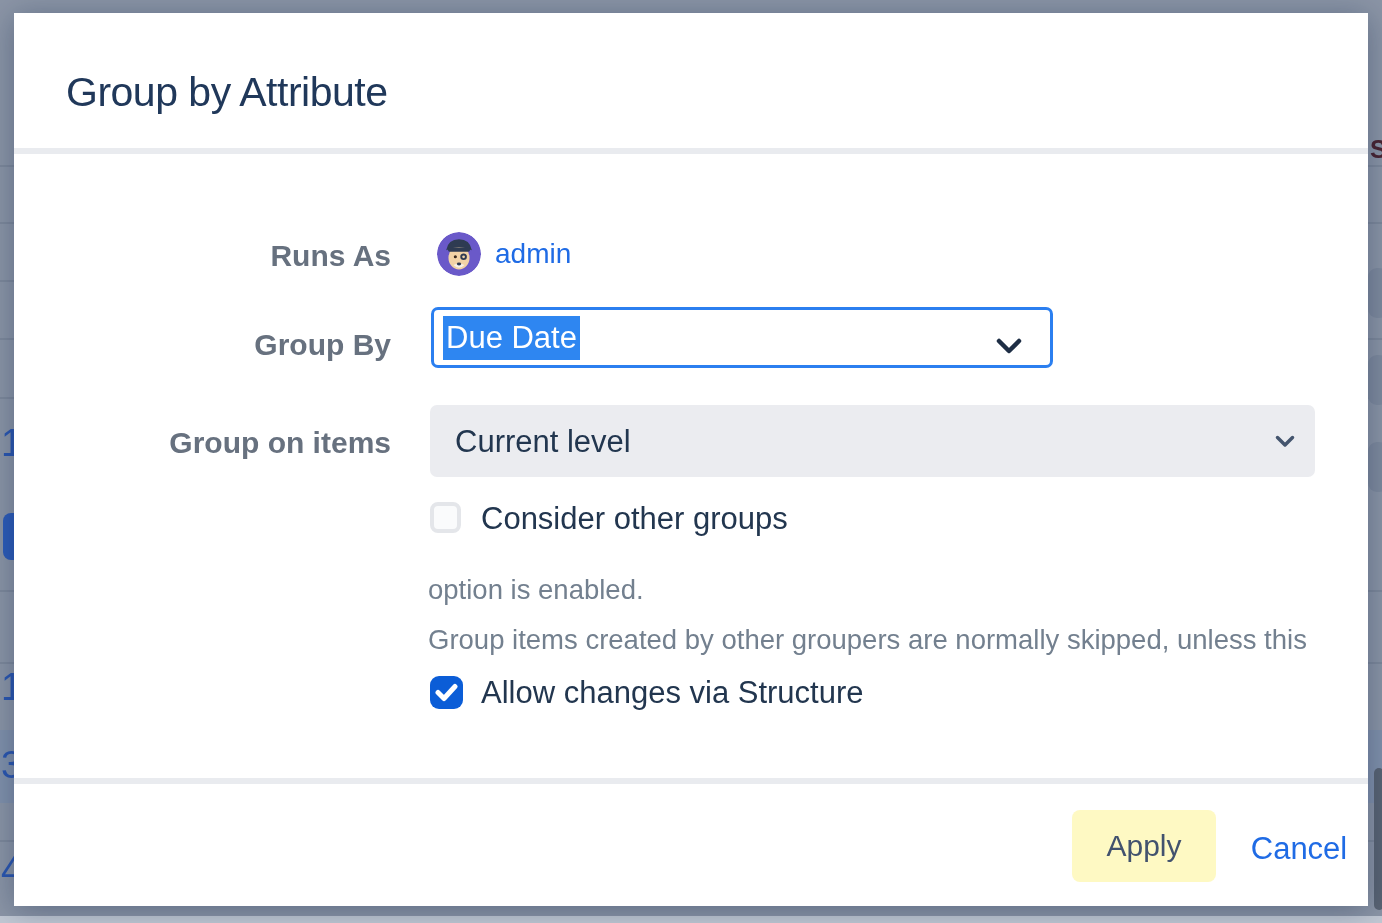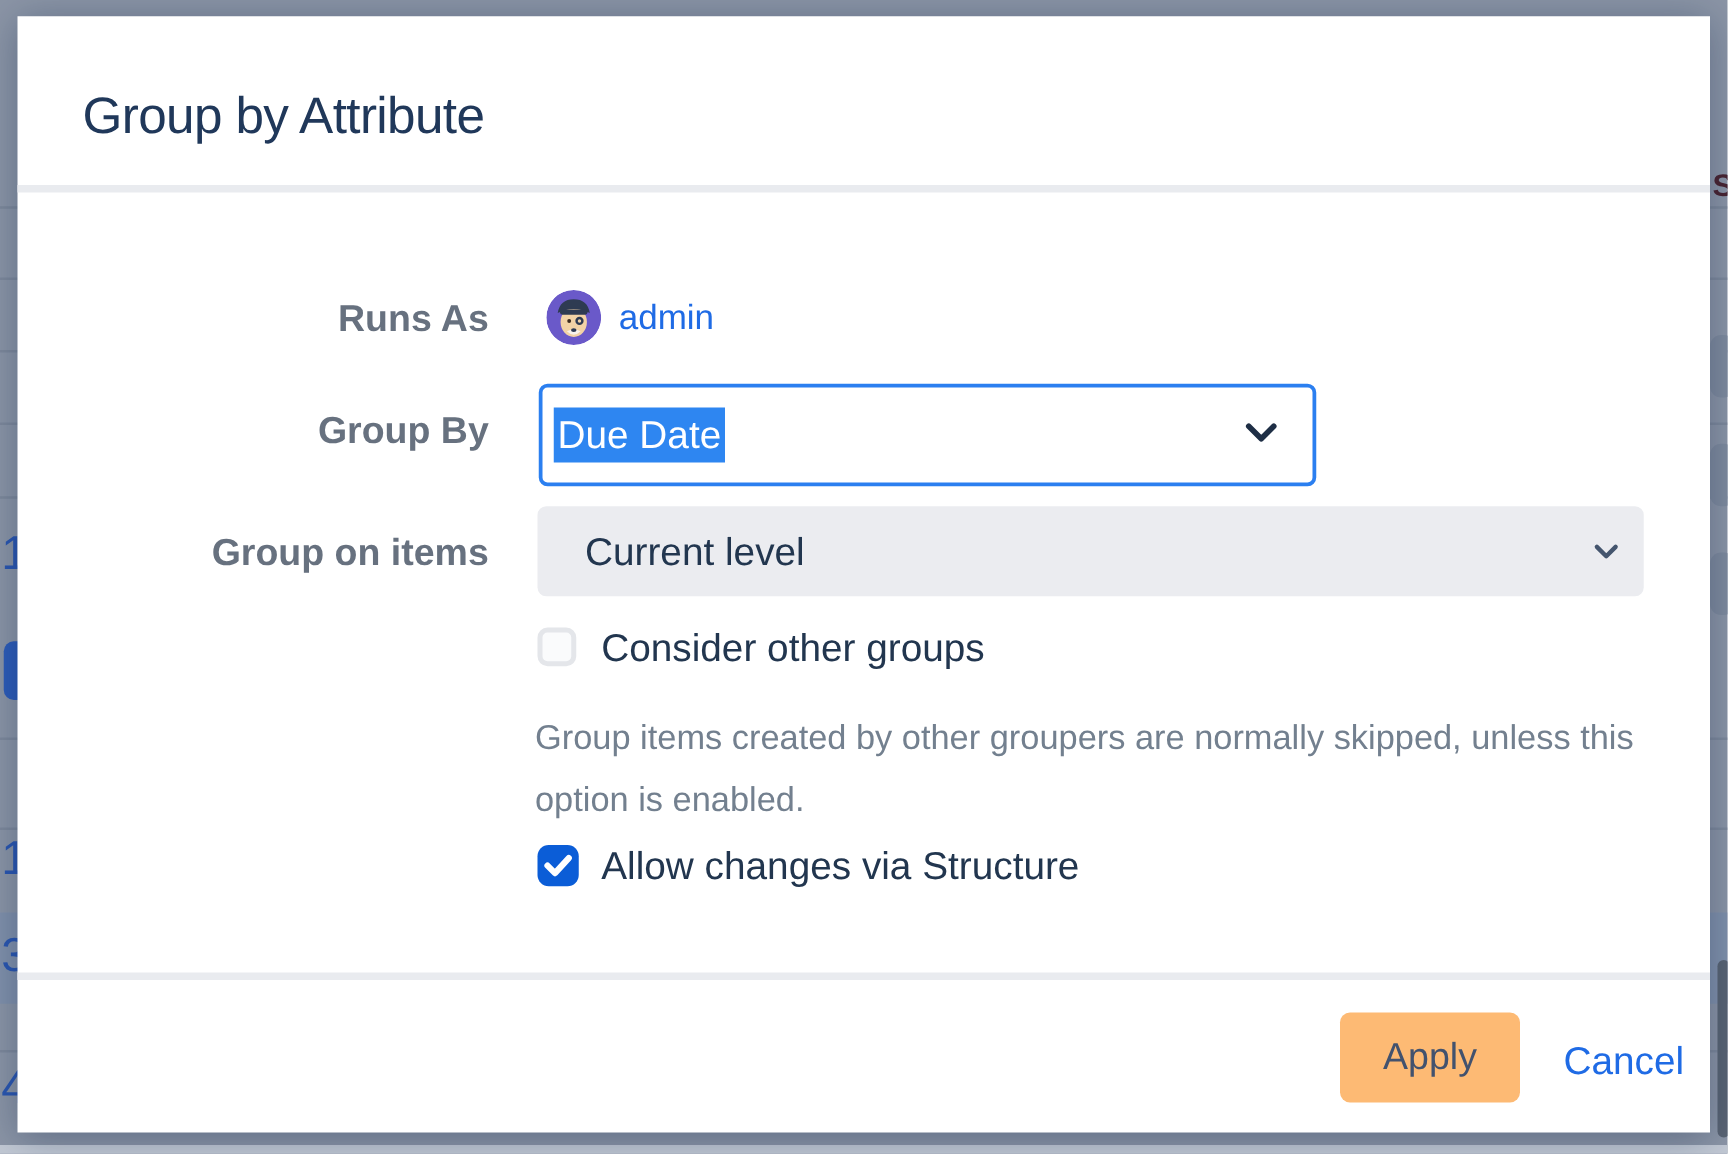--- a/index.html
+++ b/index.html
@@ -57,38 +57,38 @@
     border-radius: 50%; overflow: hidden;
   }
   .runs-as-value {
     position: absolute; left: 481px; top: 227px;
     font-size: 28px; color: var(--link_blue, #1f6be5); text-decoration: none;
     cursor: pointer; line-height: 1;
   }
 
   
   .select-focused {
-    position: absolute; left: 417px; top: 294px; width: 622px; height: 82px;
+    position: absolute; left: 417px; top: 294px; width: 622px; height: 61px;
     background: #ffffff;
     border: 3px solid var(--focus_border, #2b7ff0); border-radius: 7px;
     display: flex; align-items: center; cursor: pointer;
   }
   .select-focused .value {
     margin-left: 9px; font-size: 31px; color: #ffffff; line-height: 1;
     background: var(--accent_blue, #2e86f1); padding: 6px 3px 7px 3px;
   }
   .select-focused .chev { position: absolute; right: 28px; top: 28px; }
 
   
   .select-plain {
     position: absolute; left: 416px; top: 392px; width: 885px; height: 72px;
     background: #ebecf0; border-radius: 7px;
     display: flex; align-items: center; cursor: pointer;
   }
-  .select-plain .value { margin-left: 38px; font-size: 31px; color: var(--text_navy, #22364f); line-height: 1; }
+  .select-plain .value { margin-left: 25px; font-size: 31px; color: var(--text_navy, #22364f); line-height: 1; }
   .select-plain .chev { position: absolute; right: 20px; top: 30px; }
 
   
   .checkbox-unchecked {
     position: absolute; left: 416px; top: 489px; width: 31px; height: 31px;
     background: #fafbfc; border: 4px solid #e4e6ea; border-radius: 8px;
     cursor: pointer;
   }
   .checkbox-checked {
     position: absolute; left: 416px; top: 663px; width: 33px; height: 33px;
@@ -100,21 +100,21 @@
     font-size: 31px; color: var(--text_navy, #22364f); line-height: 1; cursor: pointer;
   }
   .help-text {
     position: absolute; left: 414px; top: 552px; width: 920px;
     font-size: 27.5px; color: var(--help_gray, #73808f); line-height: 50px;
   }
 
   
   .apply-button {
     position: absolute; left: 1058px; top: 797px; width: 144px; height: 72px;
-    background: #fdba74; border: none; border-radius: 8px;
+    background: #fef9c3; border: none; border-radius: 8px;
     font-family: "Liberation Sans", sans-serif;
     font-size: 30px; color: #42526e; cursor: pointer;
     display: flex; align-items: center; justify-content: center;
   }
   .cancel-link {
     position: absolute; left: 1225px; top: 820px; width: 120px; text-align: center;
     font-size: 31px; color: var(--link_blue, #1f6be5); text-decoration: none;
     cursor: pointer; line-height: 1;
   }
 </style>
@@ -179,22 +179,22 @@
     <div class="select-plain">
       <span class="value">Current level</span>
       <svg class="chev" width="20" height="13" viewBox="0 0 20 13">
         <path d="M2.5 2.5 L10 10 L17.5 2.5" fill="none" stroke="#44556e" stroke-width="3.5" stroke-linecap="round" stroke-linejoin="round"></path>
       </svg>
     </div>
 
     <div class="checkbox-unchecked"></div>
     <div class="cb-label" style="top:490px">Consider other groups</div>
     <div class="help-text">
+      <div>option is enabled.</div>
       <div>Group items created by other groupers are normally skipped, unless this</div>
-      <div>option is enabled.</div>
     </div>
 
     <div class="checkbox-checked">
       <svg width="23" height="19" viewBox="0 0 23 19">
         <path d="M3 9.5 L9 15.5 L20 3.5" fill="none" stroke="#ffffff" stroke-width="5" stroke-linecap="round" stroke-linejoin="round"></path>
       </svg>
     </div>
     <div class="cb-label" style="top:664px">Allow changes via Structure</div>
 
     <div class="footer-divider"></div>

